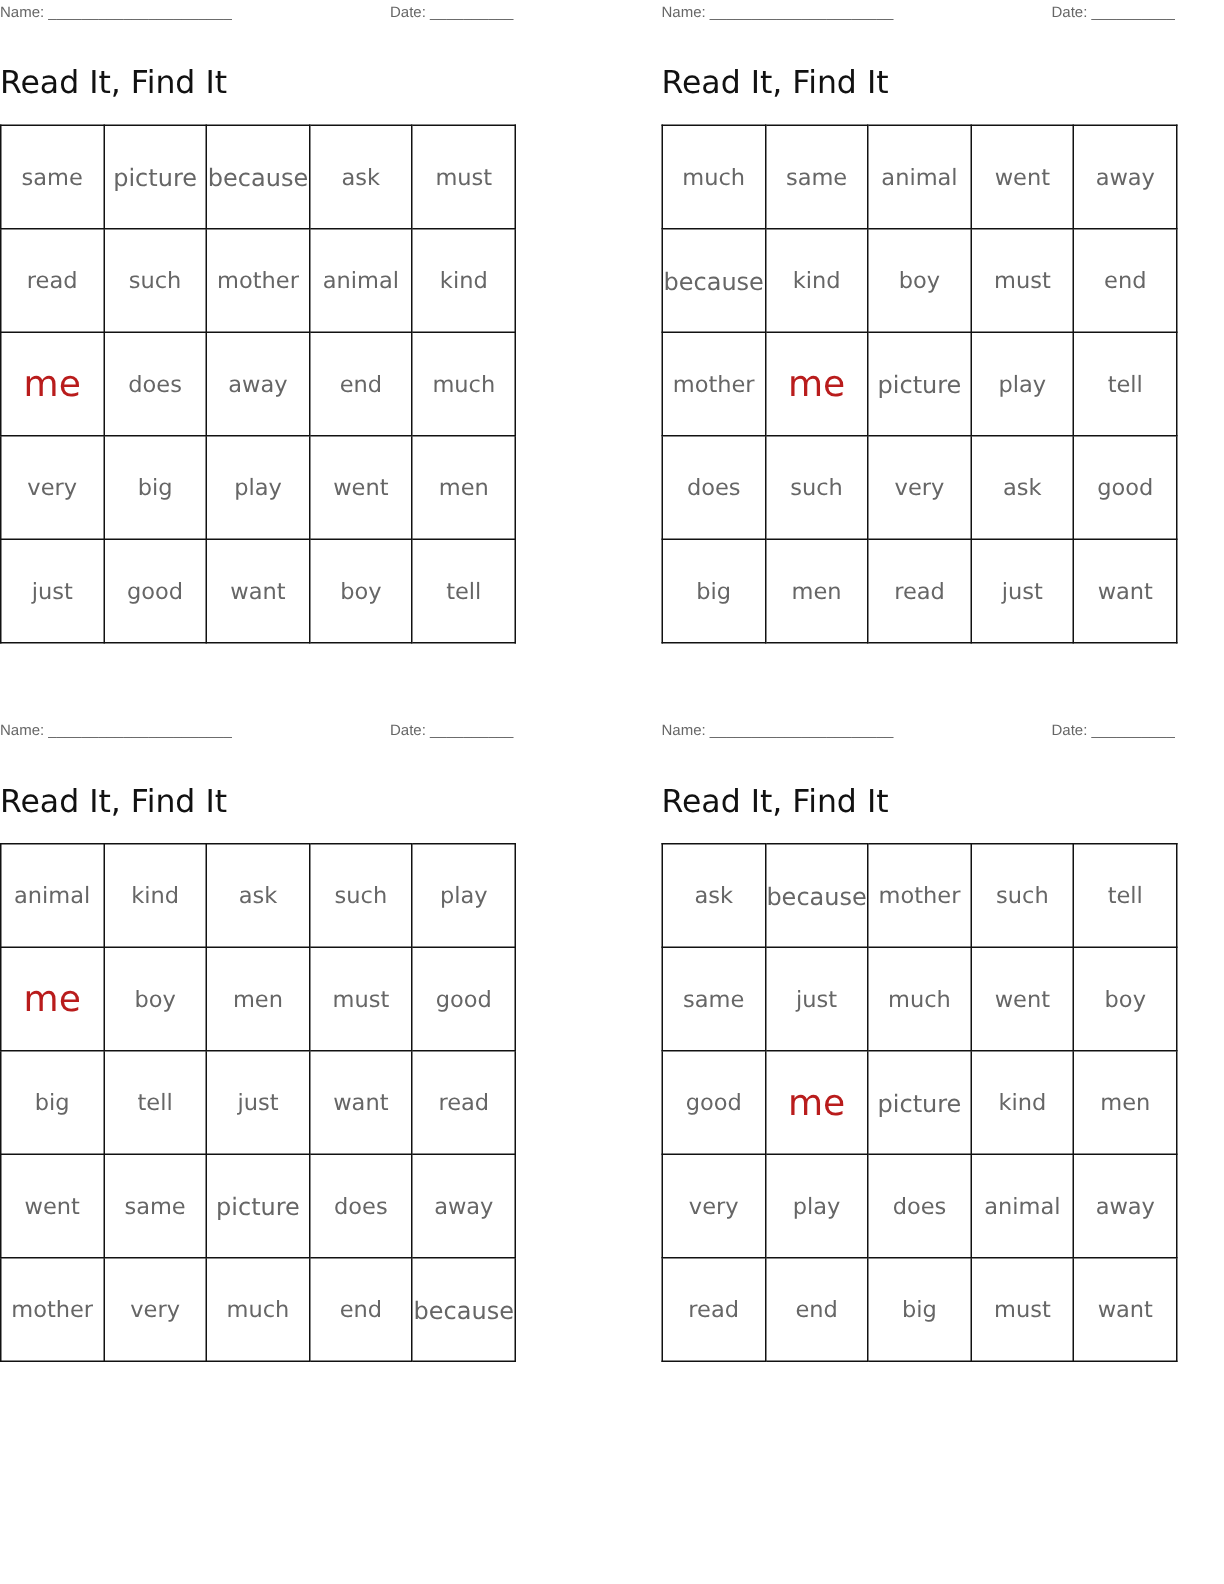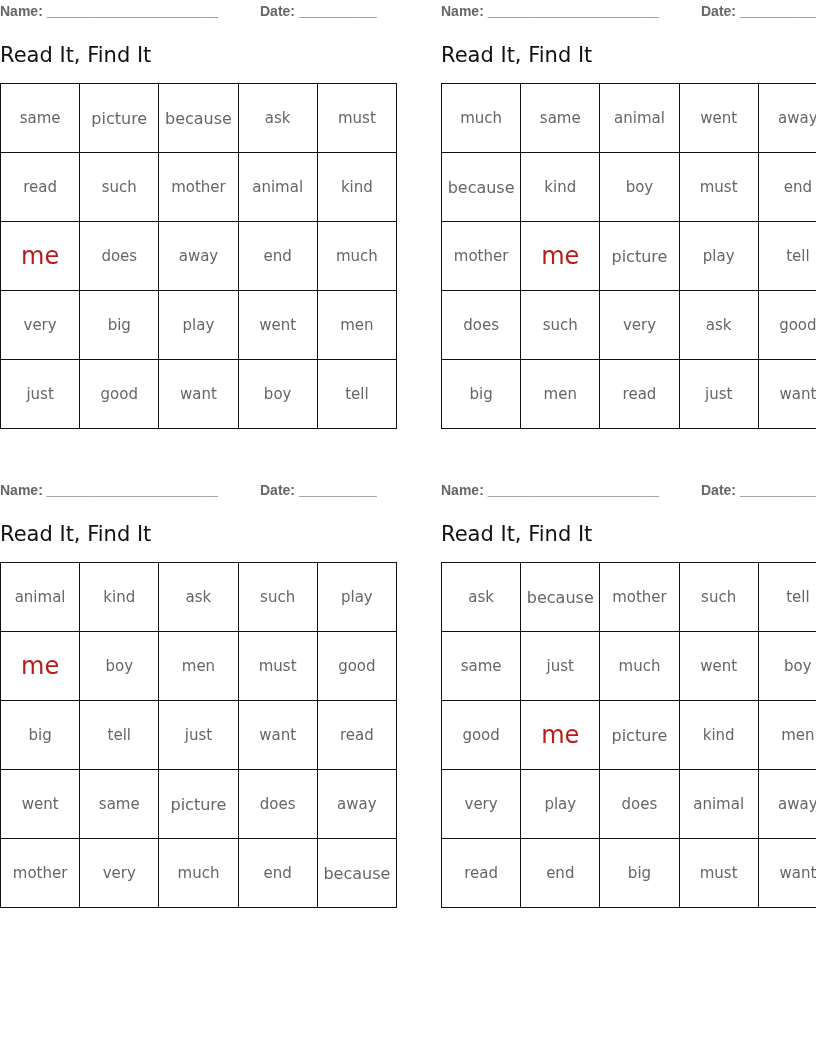--- a/index.html
+++ b/index.html
@@ -2,25 +2,25 @@
 <html><head>
 <meta charset="utf-8">
 <style>
   html, body { margin: 0; padding: 0; background: #ffffff; }
   body { width: 816px; height: 1056px; position: relative; overflow: hidden; }
   .card { position: absolute; width: 375px; }
   .card.tl { left: 0; top: 0; }
   .card.tr { left: 441px; top: 0; }
   .card.bl { left: 0; top: 479px; }
   .card.br { left: 441px; top: 479px; }
-  .namedate { position: relative; height: 22px; font-family: "Liberation Sans", sans-serif; font-size: 14px; color: #666; font-weight: bold; }
+  .namedate { position: relative; height: 22px; font-family: "Liberation Sans", sans-serif; font-size: 10px; color: #666; }
   .namedate .name { position: absolute; left: 0; top: 3px; white-space: nowrap; }
   .namedate .date { position: absolute; left: 260px; top: 3px; white-space: nowrap; }
   .title { text-align: left; font-family: "DejaVu Sans", sans-serif; font-size: 21px; color: #111; margin-top: 21px; height: 40px; line-height: 24px; }
-  table.grid { border-collapse: collapse; width: 397px; table-layout: fixed; }
+  table.grid { border-collapse: collapse; width: 344px; table-layout: fixed; }
   table.grid td { border: 1.5px solid #111; height: 68px; text-align: center; vertical-align: middle; font-family: "DejaVu Sans", sans-serif; font-size: 15px; color: #666; padding: 0; }
   table.grid td.sm { font-size: 16px; }
   table.grid td.lg { font-size: 24px; color: #b91c1c; }
 </style>
 </head>
 <body>
 
 <div id="root">
     <div class="card tl">
       <div class="namedate">

